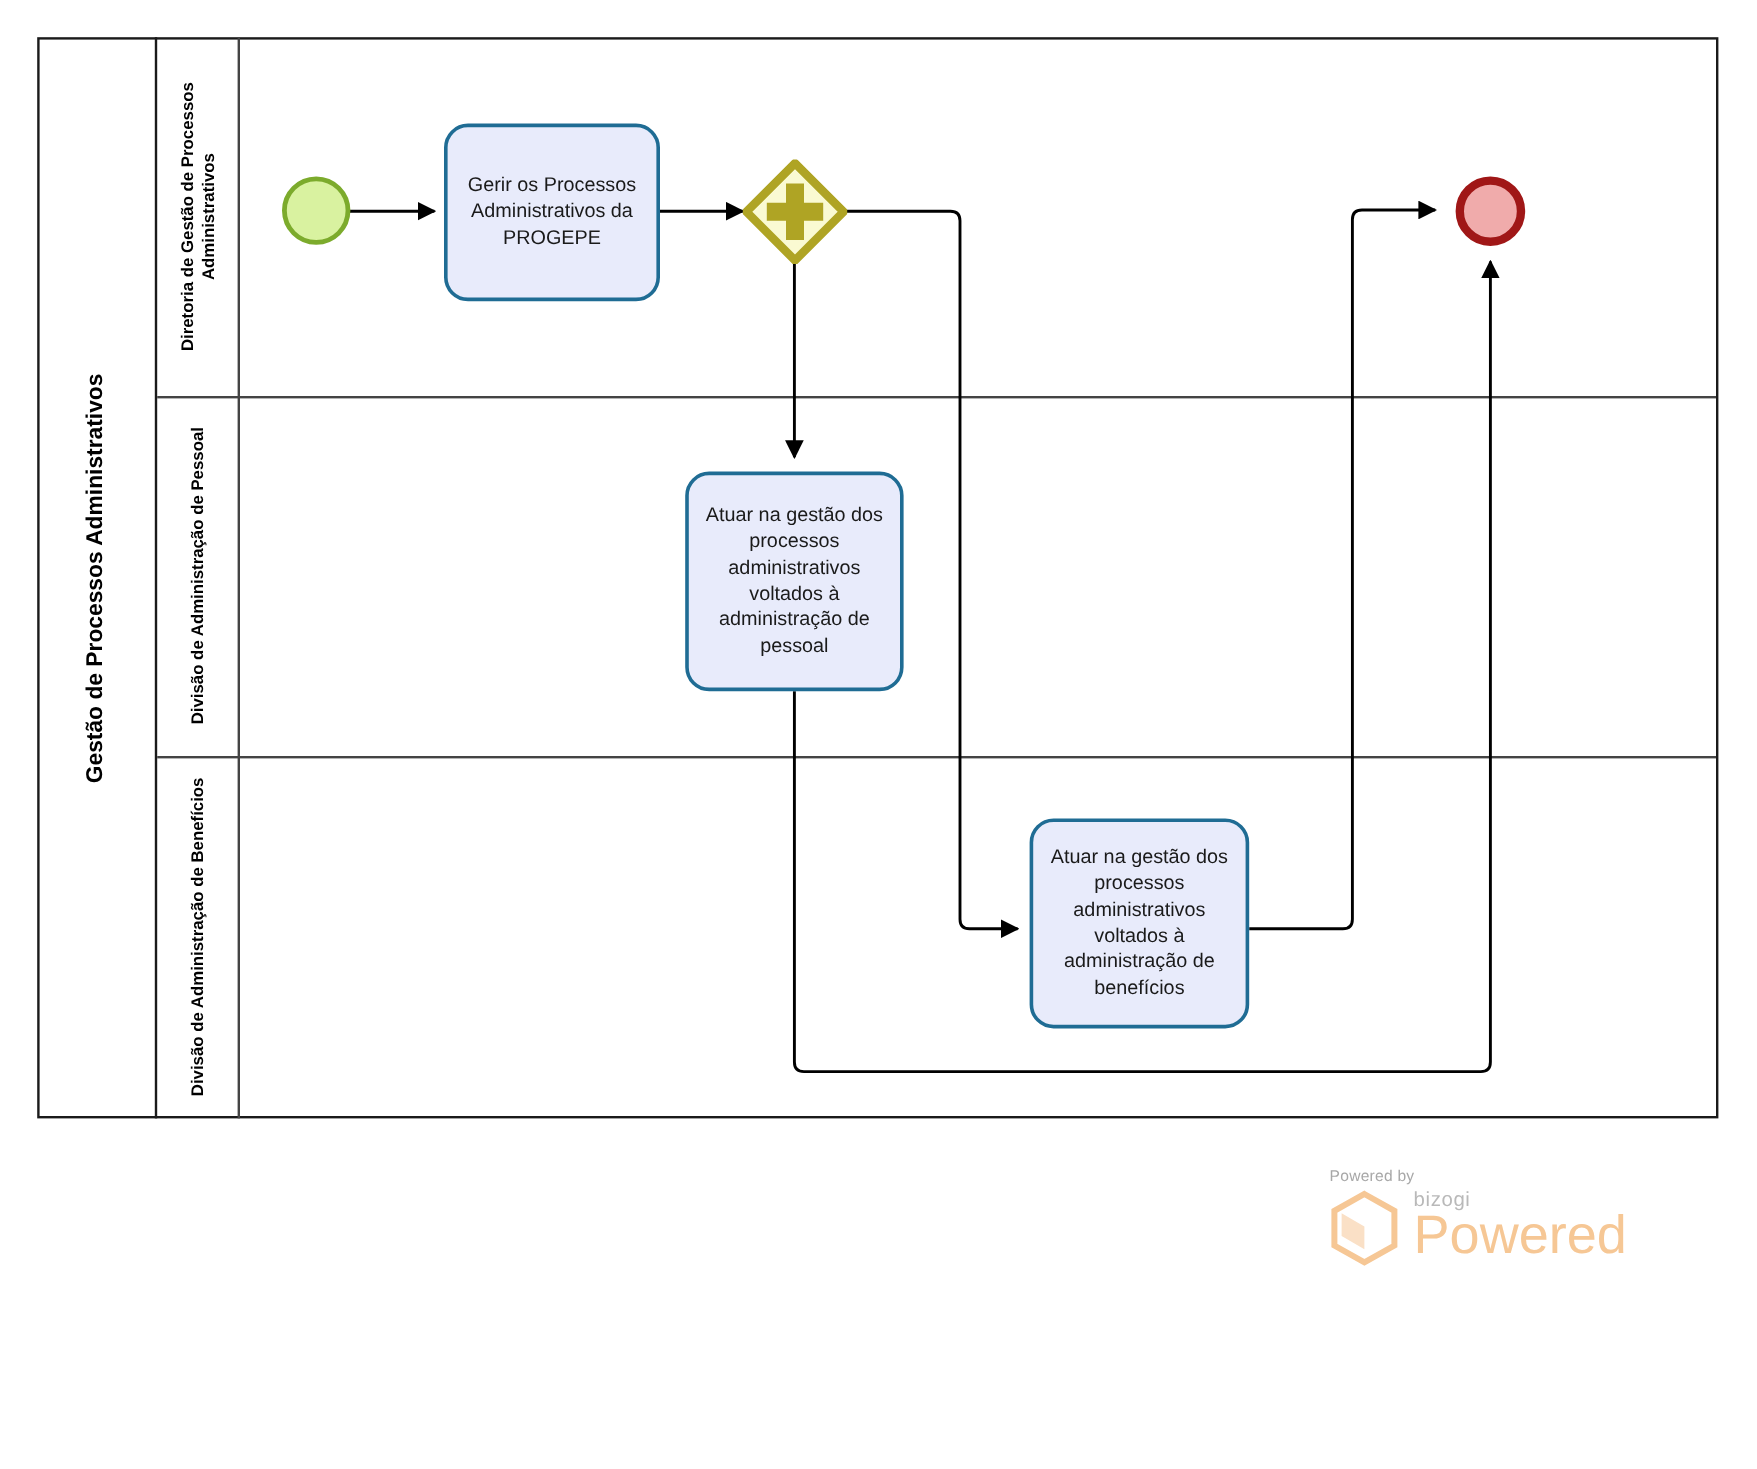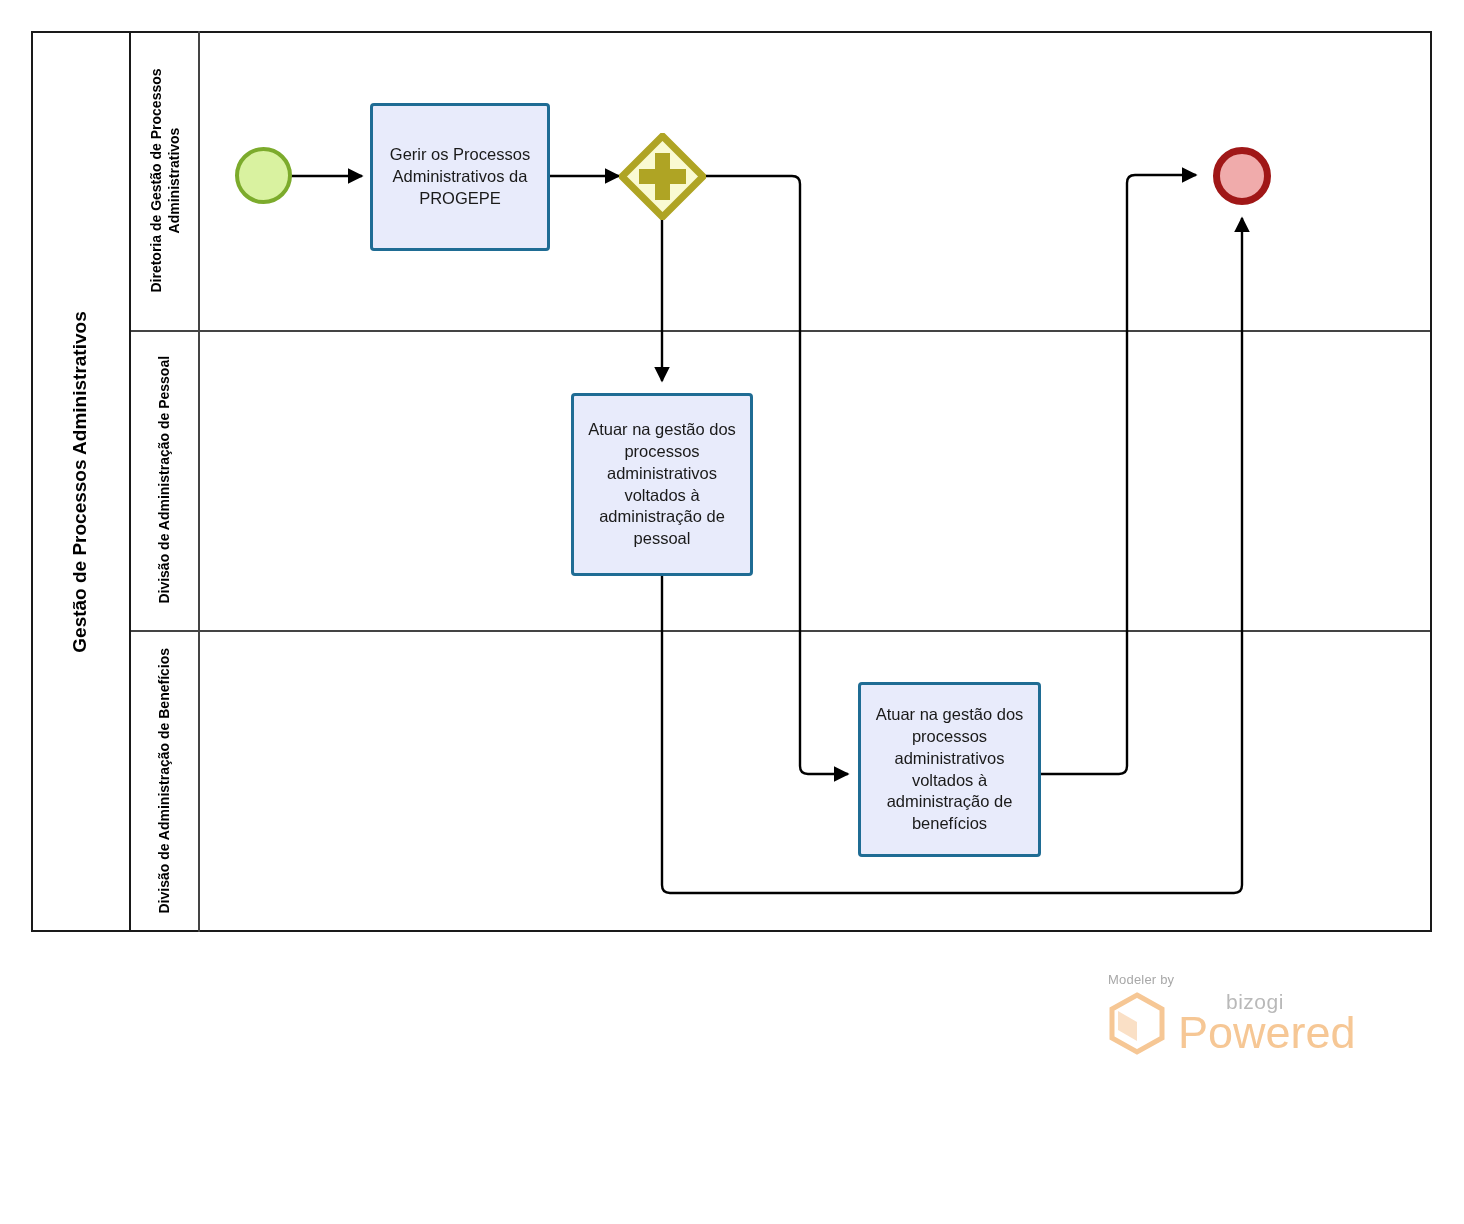--- a/index.html
+++ b/index.html
@@ -82,21 +82,21 @@
     left: 131px;
     width: 1299px;
     height: 0;
     border-top: 2px solid #444444;
   }
   
   .task {
     position: absolute;
     box-sizing: border-box;
     border: 3px solid #1F6C94;
-    border-radius: 4px;
+    border-radius: 20px;
     background: #E8EBFB;
     display: flex;
     align-items: center;
     justify-content: center;
     text-align: center;
     color: #1a1a1a;
     font-size: 16.5px;
     line-height: 1.32;
     padding: 4px 7px;
   }
@@ -132,24 +132,23 @@
   .wm-row {
     display: flex;
     align-items: flex-start;
     margin-top: 4px;
   }
   .wm-textcol {
     margin-left: 8px;
     line-height: 1;
   }
   .wm-bizagi {
-    font-size: 21px;
+    font-size: 17px;
     color: #b9b9b9;
     letter-spacing: 0.5px;
-    margin-left: 48px;
   }
   .wm-modeler {
     font-size: 45px;
     color: #F6C795;
     line-height: 1;
     margin-top: -2px;
   }
 </style>
 </head>
 <body>
@@ -218,21 +217,21 @@
     <span class="task-label">Atuar na gestão dos processos administrativos voltados à administração de pessoal</span>
   </div>
 
   <div class="task" style="left:858px; top:682px; width:183px; height:175px;">
     <span class="task-label">Atuar na gestão dos processos administrativos voltados à administração de benefícios</span>
   </div>
 
   <div class="event end-event" style="left:1213px; top:147px; width:58px; height:58px;"></div>
 
   <div class="watermark">
-    <div class="wm-powered">Modeler by</div>
+    <div class="wm-powered">Powered by</div>
     <div class="wm-row">
       <svg width="66" height="66" viewBox="0 0 66 66">
         <path d="M 33 4 L 58 18 L 58 47 L 33 61 L 8 47 L 8 18 Z" fill="none" stroke="#F6C795" stroke-width="5"></path>
         <path d="M 14 20 L 33 31 L 33 50 L 14 39 Z" fill="#FAE0C6"></path>
       </svg>
       <div class="wm-textcol">
         <div class="wm-bizagi">bizogi</div>
         <div class="wm-modeler">Powered</div>
       </div>
     </div>

